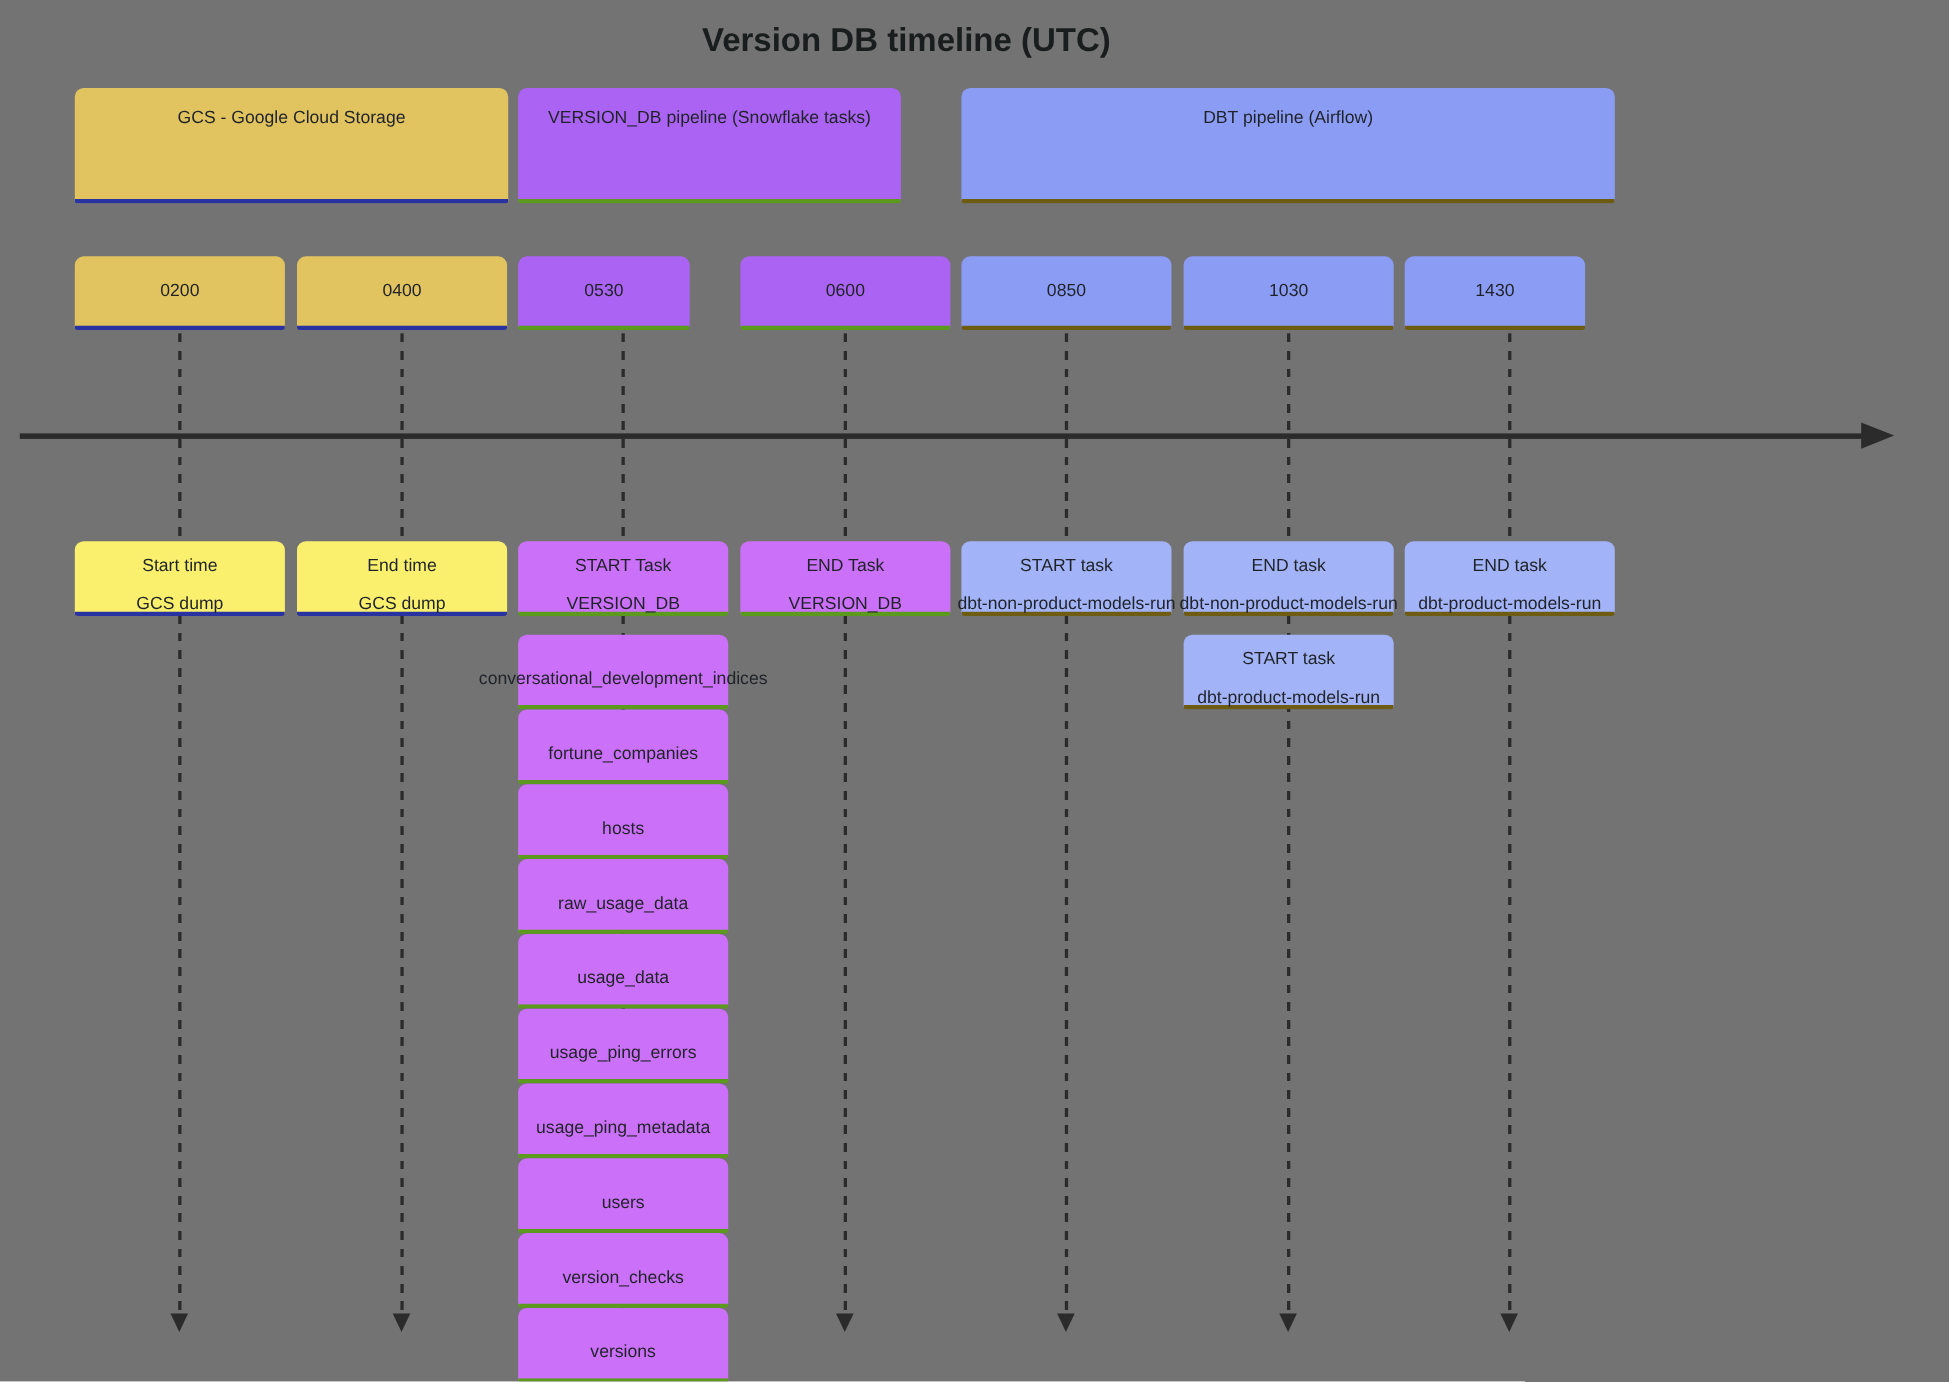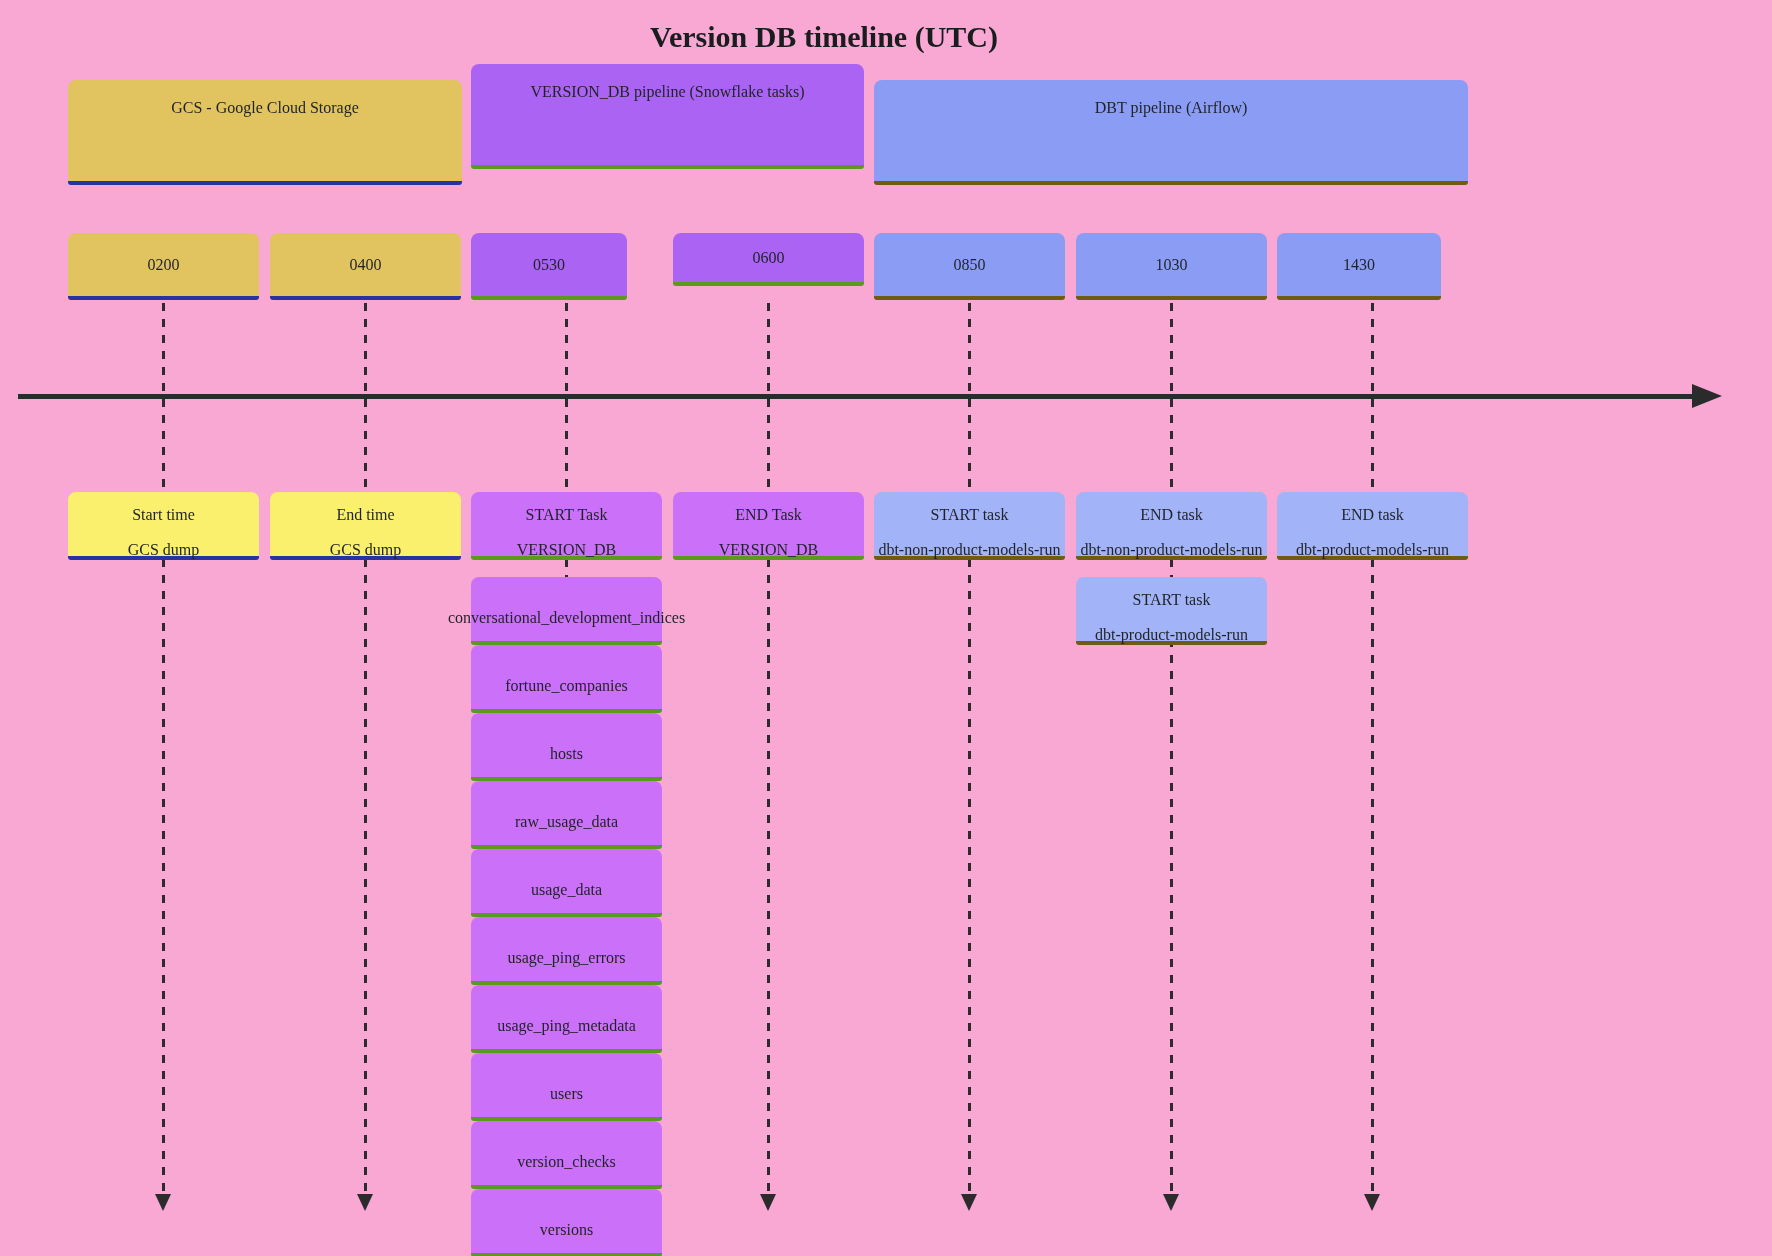--- a/index.html
+++ b/index.html
@@ -4,21 +4,21 @@
 <style>
   :root{
     --gold:#e1c35f; --gold-accent:#2832a0; --gold-light:#faf06e;
     --purple:#aa63f2; --purple-accent:#5c9a1e; --purple-light:#cb70f8;
     --blue:#8b9cf5; --blue-accent:#6e5c12; --blue-light:#a2b3f7;
     --ink:#2b2b2b; --text:#1f2328;
   }
   html,body{margin:0;padding:0;background:#ffffff;}
   .diagram{
     position:relative; width:1772px; height:1256px; overflow:hidden;
-    font-family:Liberation Serif, serif; color:var(--text); background:#f9a8d4;
+    font-family:Liberation Sans, sans-serif; color:var(--text); background:#737373;
   }
   .title{
     position:absolute; top:20px; left:0; width:1648px; text-align:center;
     font-size:30px; font-weight:700; color:#1a1d1d;
   }
   .box{
     position:absolute; box-sizing:border-box;
     display:flex; flex-direction:column; align-items:center; justify-content:center;
     text-align:center; font-size:16px; line-height:19px;
     border-radius:8px 8px 3px 3px;
@@ -67,37 +67,37 @@
   <div class="vhead" style="left:961px"></div>
   <div class="vhead" style="left:1163px"></div>
   <div class="vhead" style="left:1364px"></div>
 
   <div class="axis-line"></div>
   <div class="axis-head"></div>
 
   <div class="box hdr gold lvl" style="left:68px;top:80px;width:394px;height:105px">
     <span>GCS - Google Cloud Storage</span>
   </div>
-  <div class="box hdr purple lvl" style="left:471px;top:64px;width:393px;height:105px">
+  <div class="box hdr purple lvl" style="left:471px;top:80px;width:348px;height:105px">
     <span>VERSION_DB pipeline (Snowflake tasks)</span>
   </div>
   <div class="box hdr blue lvl" style="left:874px;top:80px;width:594px;height:105px">
     <span>DBT pipeline (Airflow)</span>
   </div>
 
   <div class="box gold lvl" style="left:68px;top:233px;width:191px;height:67px">
     <span>0200</span>
   </div>
   <div class="box gold lvl" style="left:270px;top:233px;width:191px;height:67px">
     <span>0400</span>
   </div>
   <div class="box purple lvl" style="left:471px;top:233px;width:156px;height:67px">
     <span>0530</span>
   </div>
-  <div class="box purple lvl" style="left:673px;top:233px;width:191px;height:53px">
+  <div class="box purple lvl" style="left:673px;top:233px;width:191px;height:67px">
     <span>0600</span>
   </div>
   <div class="box blue lvl" style="left:874px;top:233px;width:191px;height:67px">
     <span>0850</span>
   </div>
   <div class="box blue lvl" style="left:1076px;top:233px;width:191px;height:67px">
     <span>1030</span>
   </div>
   <div class="box blue lvl" style="left:1277px;top:233px;width:164px;height:67px">
     <span>1430</span>

